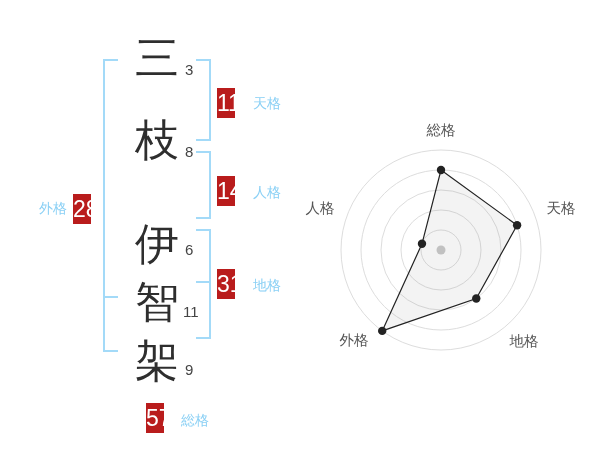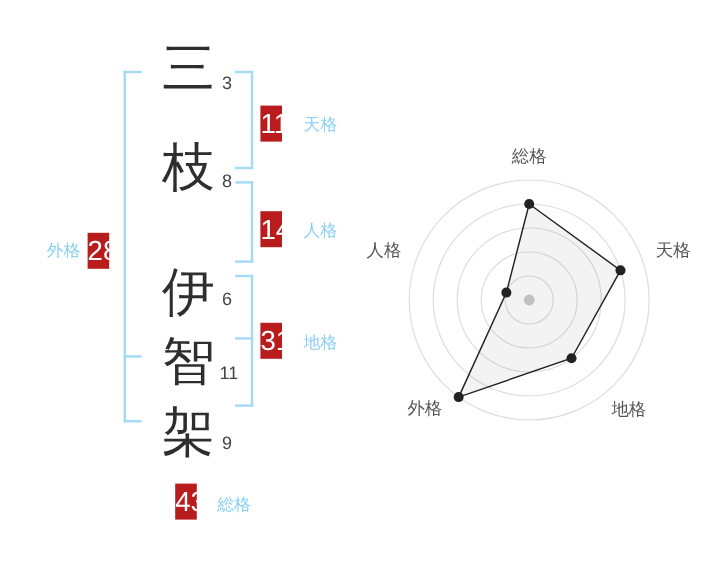--- a/index.html
+++ b/index.html
@@ -76,21 +76,21 @@
 
   <div class="chip" style="left:217px;top:176px">14</div>
   <div class="chip-label" style="left:253px;top:184px">人格</div>
 
   <div class="chip" style="left:217px;top:269px">31</div>
   <div class="chip-label" style="left:253px;top:277px">地格</div>
 
   <div class="chip-label" style="left:39px;top:200px">外格</div>
   <div class="chip" style="left:73px;top:194px">28</div>
 
-  <div class="chip" style="left:146px;top:403px">43</div>
+  <div class="chip" style="left:146px;top:403px">57</div>
   <div class="chip-label" style="left:181px;top:412px">総格</div>
 
   <svg id="radar" width="310" height="270">
       <circle cx="151" cy="150" r="20" fill="none" stroke="#dddddd" stroke-width="1"></circle>
       <circle cx="151" cy="150" r="40" fill="none" stroke="#dddddd" stroke-width="1"></circle>
       <circle cx="151" cy="150" r="60" fill="none" stroke="#dddddd" stroke-width="1"></circle>
       <circle cx="151" cy="150" r="80" fill="none" stroke="#dddddd" stroke-width="1"></circle>
       <circle cx="151" cy="150" r="100" fill="none" stroke="#dddddd" stroke-width="1"></circle>
       <circle cx="151" cy="150" r="4.5" fill="#c9c9c9"></circle>
       <polygon points="151,70 227.0845213036123,125.2786404500042 186.2671151375484,198.54101966249686 92.2214747707527,230.90169943749476 131.97886967409693,143.81966011250105" fill="rgba(120,120,120,0.09)" stroke="#222222" stroke-width="1.2"></polygon>

